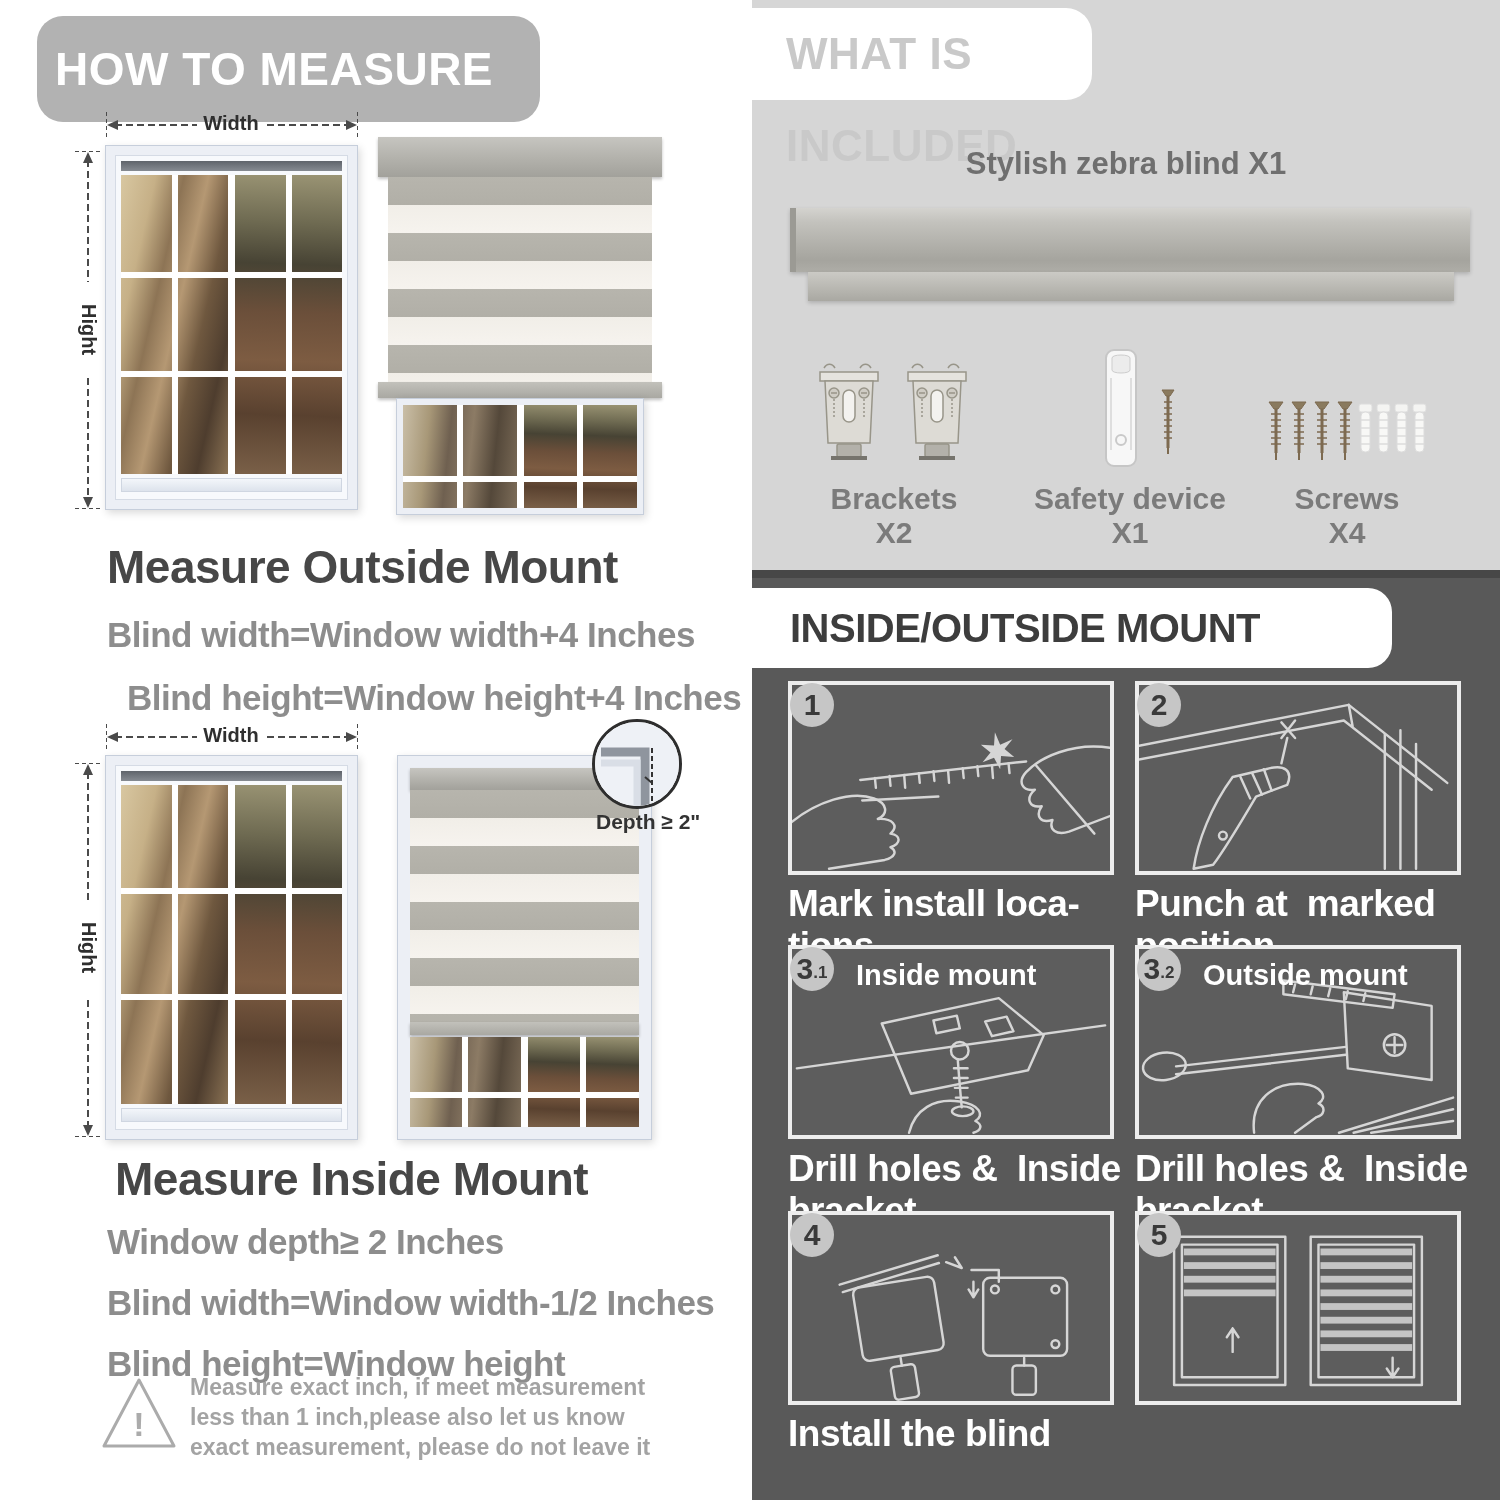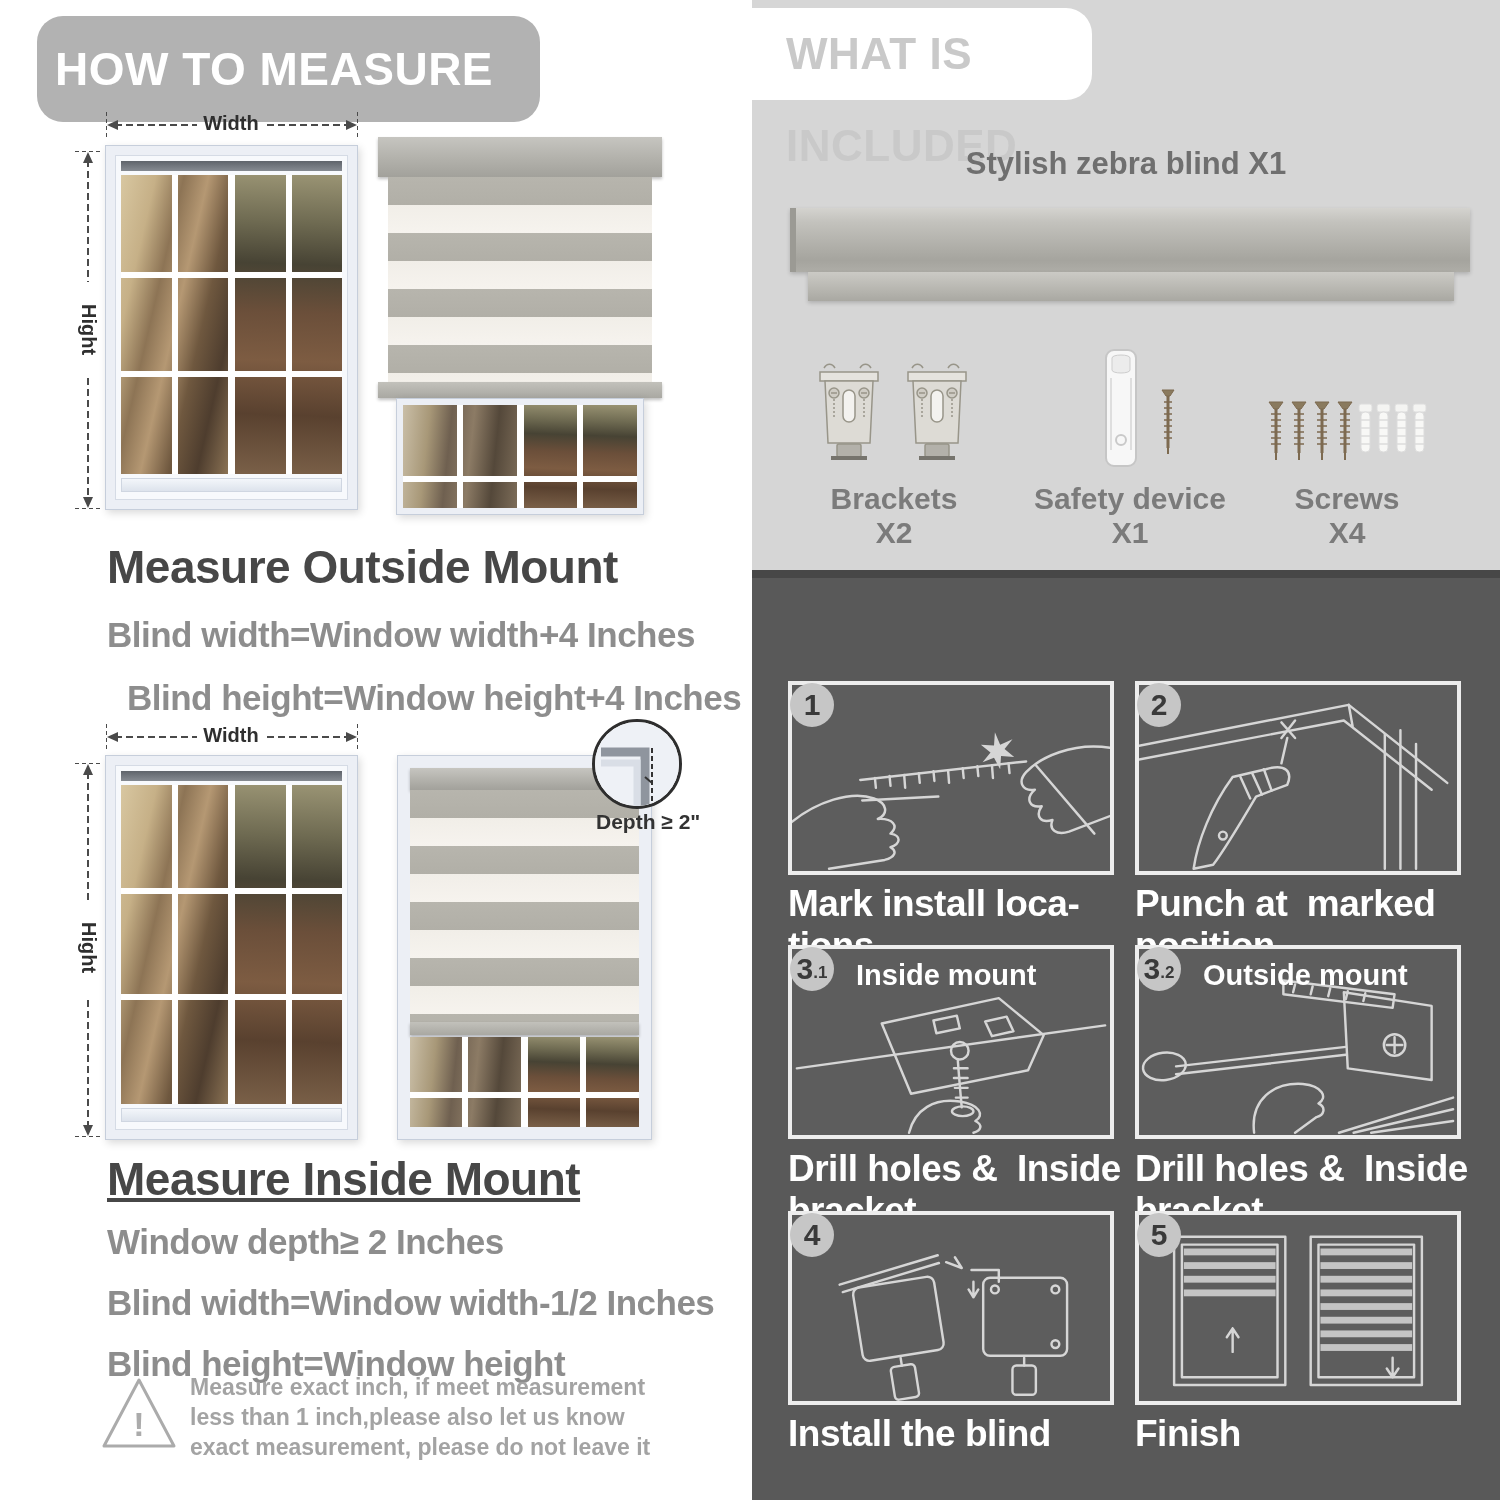--- a/index.html
+++ b/index.html
@@ -206,21 +206,21 @@
     <svg width="84" height="84" viewBox="0 0 84 84">
       <rect x="0" y="0" width="84" height="84" fill="#eef1f6"></rect>
       <path d="M6,30 L50,30 L50,84" stroke="#8f959e" stroke-width="9" fill="none"></path>
       <path d="M6,41 L42,41 L42,84" stroke="#d9dee6" stroke-width="7" fill="none"></path>
       <path d="M57,26 V80" stroke="#333" stroke-width="2" stroke-dasharray="5,3" fill="none"></path>
       <path d="M50,55 l7,6" stroke="#333" stroke-width="2" fill="none"></path>
     </svg>
   </div>
   <div class="abs depth-label" style="left:596px; top:810px;">Depth ≥ 2"</div>
 
-  <div class="abs h-title" style="left:107px; top:1152px;text-decoration:underline;">Measure Inside Mount</div>
+  <div class="abs h-title" style="left:115px; top:1152px;">Measure Inside Mount</div>
   <div class="abs h-line" style="left:107px; top:1222px;">Window depth≥ 2 Inches</div>
   <div class="abs h-line" style="left:107px; top:1283px;">Blind width=Window width-1/2 Inches</div>
   <div class="abs h-line" style="left:107px; top:1344px;">Blind height=Window height</div>
 
   <svg class="abs" style="left:98px; top:1374px;" width="82" height="80" viewBox="0 0 82 80">
     <path d="M41,6 L76,72 L6,72 Z" fill="none" stroke="#ababab" stroke-width="3" stroke-linejoin="round"></path>
     <text x="41" y="62" text-anchor="middle" font-size="34" font-weight="bold" fill="#ababab" font-family="Liberation Sans, sans-serif">!</text>
   </svg>
   <div class="abs warn-text" style="left:190px; top:1372px;">Measure exact inch, if meet measurement less than 1 inch,please also let us know exact measurement, please do not leave it</div>
 
@@ -325,20 +325,21 @@
           </g>
       </g>
     </svg>
 
     <div class="abs item-label" style="left:62px; top:482px; width:160px;">Brackets X2</div>
     <div class="abs item-label" style="left:270px; top:482px; width:216px;">Safety device X1</div>
     <div class="abs item-label" style="left:520px; top:482px; width:150px;">Screws X4</div>
   </div>
 
   <div class="abs mount-section">
+    <div class="abs mount-header">INSIDE/OUTSIDE MOUNT</div>
 
     <div class="step-panel" style="left:36px; top:103px;">
       <svg class="panel-art" viewBox="0 0 326 186">
         <g class="ln">
           <path d="M70,95 L240,76"></path>
           <path d="M85,93 l1,10 M100,91 l1,10 M115,90 l1,13 M130,88 l1,10 M145,86 l1,10 M160,85 l1,13 M175,83 l1,10 M190,81 l1,10 M205,80 l1,13 M222,78 l1,10"></path>
           <path d="M72,116 L150,112"></path>
           <path d="M-5,142 C25,116 62,106 84,114 C98,119 99,130 88,135 C103,134 110,142 101,150 C112,152 112,160 101,164 C108,168 106,174 95,177 L38,186"></path>
           <path d="M326,62 C288,56 254,72 240,87 C231,97 236,107 249,105 C239,114 243,124 256,122 C249,132 255,140 267,136 C263,146 271,152 284,148 L326,132"></path>
           <path d="M250,80 L310,150"></path>
@@ -467,16 +468,15 @@
         <g class="ln">
           <path d="M96,138 v-24 M96,114 l-6,9 M96,114 l6,9"></path>
           <path d="M260,144 v20 M260,164 l-6,-9 M260,164 l6,-9"></path>
         </g>
       </svg>
       <div class="step-badge">
         <span>5</span>
           <span class="badge-sub"></span>
       </div>
     </div>
-    <div class="step-caption" style="left:383px; top:835px;">Finish</div>
   </div>
 
 </div>
 
 </body></html>

